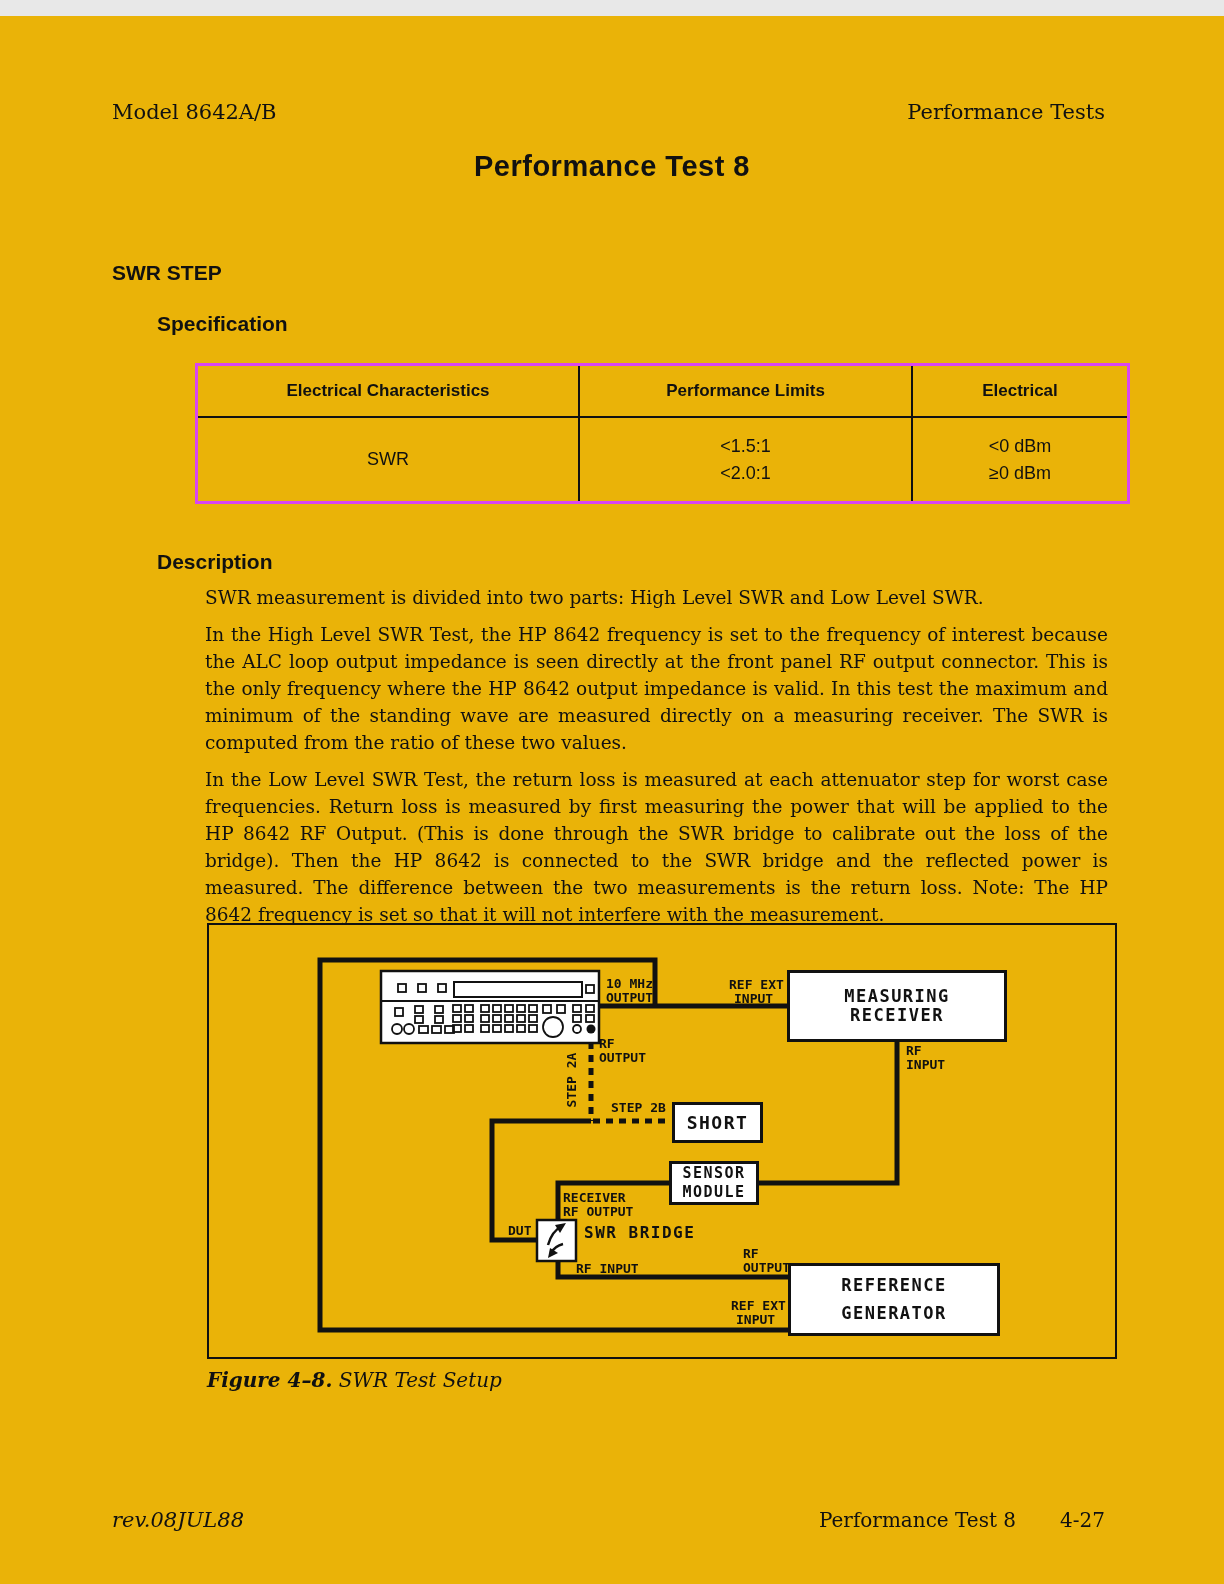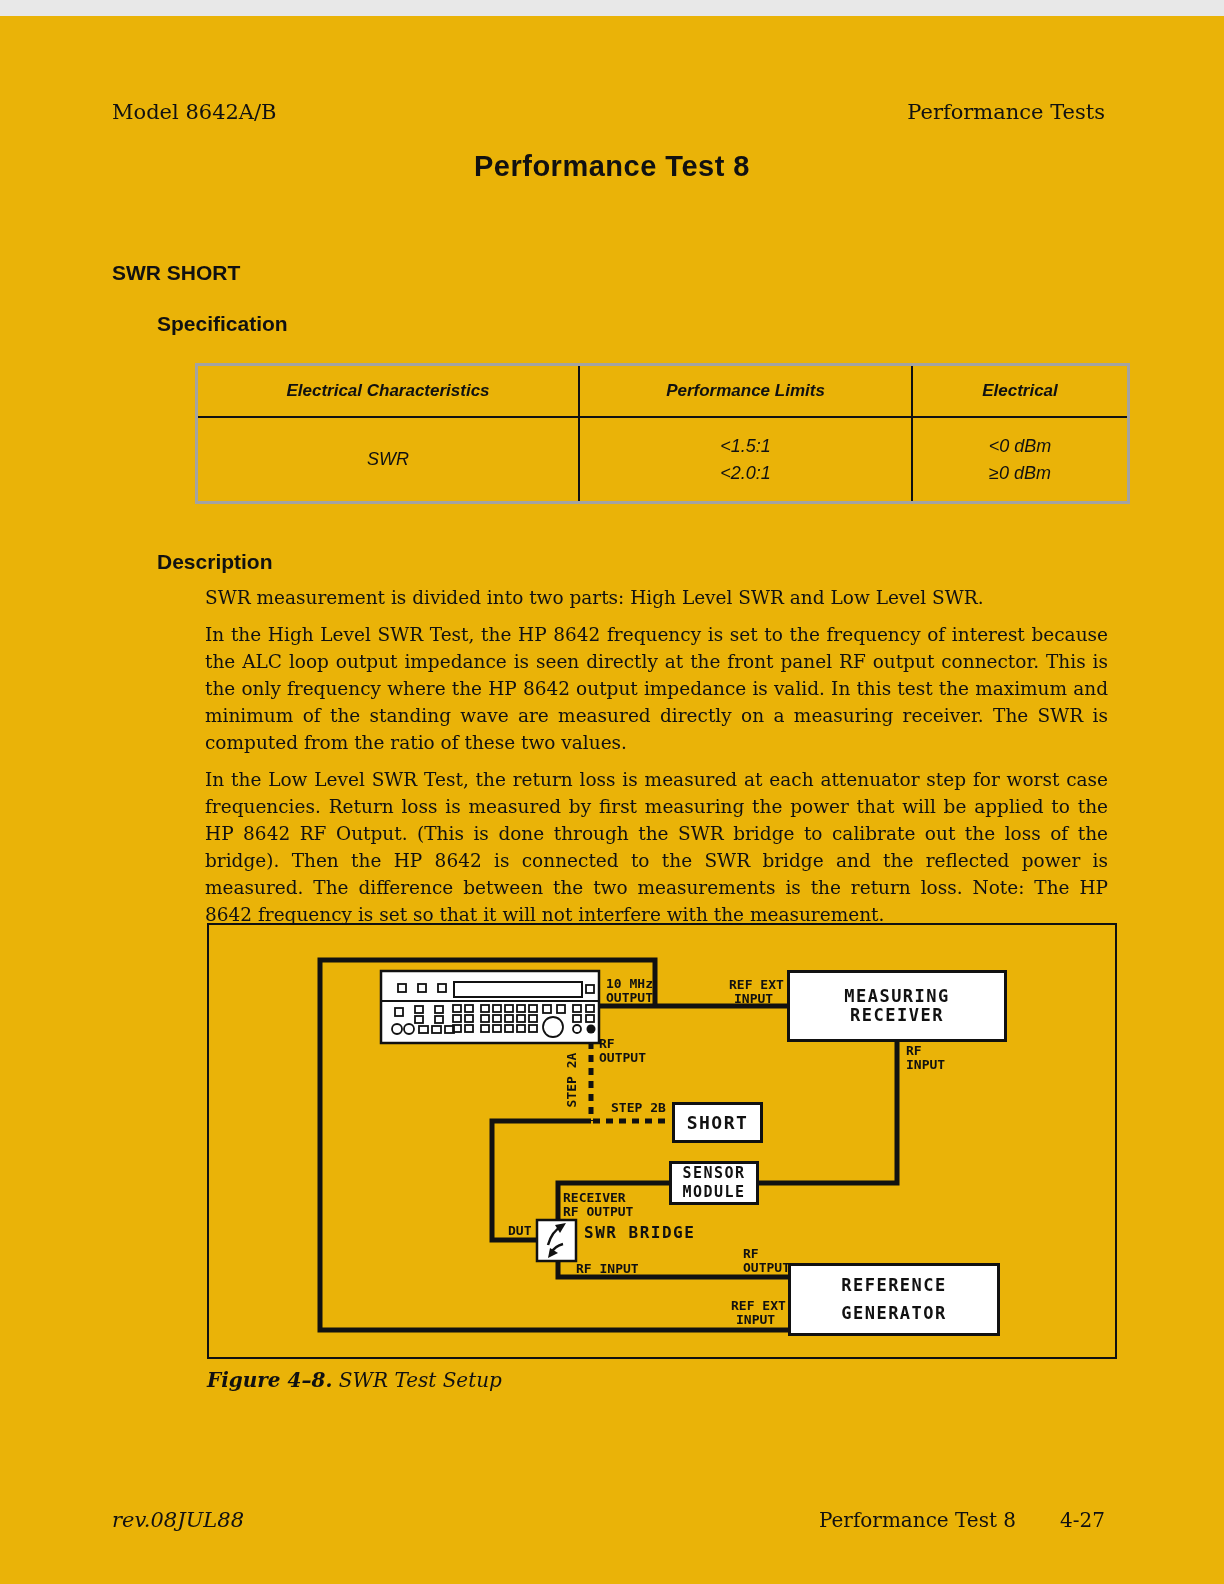--- a/index.html
+++ b/index.html
@@ -16,21 +16,21 @@
   .page-title { top:134px; left:0; width:100%; text-align:center;
     font-size:29px; font-weight:bold; letter-spacing:0.5px; }
   .h-section { left:112px; top:245px; font-size:21px; font-weight:bold; }
   .h-sub { left:157px; top:296px; font-size:21px; font-weight:bold; }
   .h-desc { left:157px; top:534px; font-size:21px; font-weight:bold; }
 
   table.spec { position:absolute; left:195px; top:347px; width:925px; height:141px;
     border-collapse:collapse; table-layout:fixed; }
   table.spec th, table.spec td {
     border:2px solid #111; text-align:center; vertical-align:middle; padding:0; }
-  table.spec { border:3px solid #a3a3a3;font-style:italic; }
+  table.spec { border:3px solid #d946ef; }
   table.spec th { height:50px; font-size:17px; font-weight:bold;
     font-family:"Liberation Sans","DejaVu Sans",sans-serif; }
   table.spec td { font-size:18px; font-family:"Liberation Sans","DejaVu Sans",sans-serif;
     line-height:27px; }
   .col1 { width:380px; } .col2 { width:331px; } .col3 { width:214px; }
 
   .body-text { left:205px; top:568px; width:903px; font-size:18.5px;
     line-height:27px; text-align:justify; }
   .body-text p { margin:0 0 10px 0; }
 
@@ -62,21 +62,21 @@
 </head>
 <body>
 
 <div class="page">
 
   <div class="abs hdr" style="left:112px;">Model 8642A/B</div>
   <div class="abs hdr" style="right:119px;">Performance Tests</div>
 
   <div class="abs page-title sans">Performance Test 8</div>
 
-  <div class="abs h-section sans">SWR SHORT</div>
+  <div class="abs h-section sans">SWR STEP</div>
   <div class="abs h-sub sans">Specification</div>
 
   <table class="spec">
     <tbody>
         <tr>
       <th class="col1">Electrical Characteristics</th>
       <th class="col2">Performance Limits</th>
       <th class="col3">Electrical</th>
     </tr>
     <tr>

